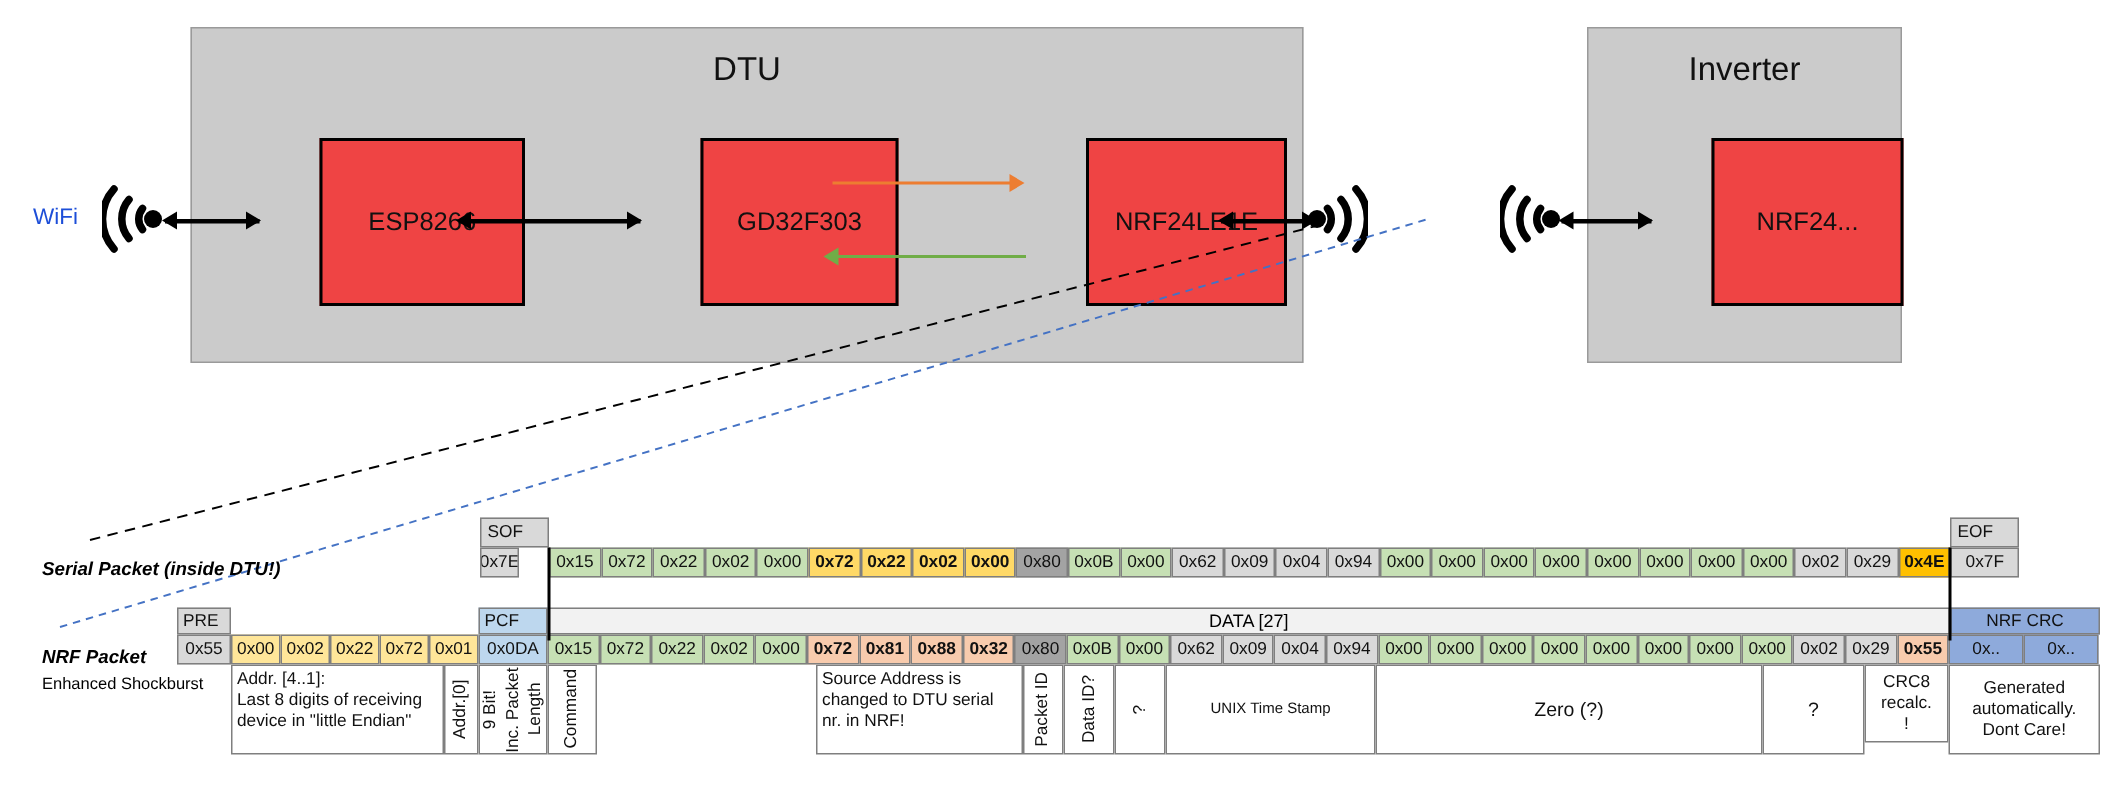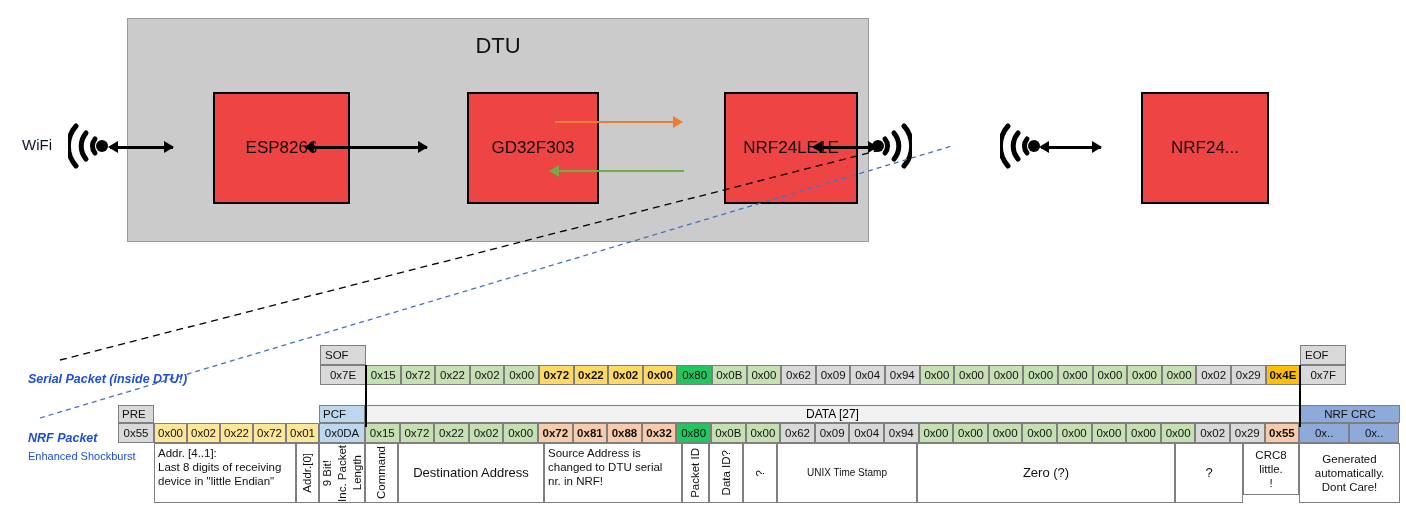--- a/index.html
+++ b/index.html
@@ -15,36 +15,36 @@
         display:flex;align-items:center;justify-content:center;
         font-size:17px;color:#111;margin-left:40px;}
   .conn{position:absolute;height:2.6px;background:#000;}
   .conn.orange{background:#ed7d31;height:2.4px;}
   .conn.green{background:#70ad47;height:2.4px;}
   .arrowhead{position:absolute;width:0;height:0;}
   .ah-r{border-top:6px solid transparent;border-bottom:6px solid transparent;border-left:10px solid #000;}
   .ah-l{border-top:6px solid transparent;border-bottom:6px solid transparent;border-right:10px solid #000;}
   .ah-r.orange{border-left-color:#ed7d31;}
   .ah-l.green{border-right-color:#70ad47;}
-  .wifi-label{position:absolute;font-size:15px;color:#0f172a;}
+  .wifi-label{position:absolute;font-size:15px;color:#1d4ed8;}
   .antenna{position:absolute;width:46px;height:52px;}
   .dashline{position:absolute;left:0;top:0;width:1406px;height:523px;pointer-events:none;}
 
   
   #packets{position:absolute;left:0;top:340px;width:1406px;height:183px;}
-  .plabel{position:absolute;font-weight:bold;font-style:italic;font-size:12.5px;color:#1d4ed8;white-space:nowrap;}
+  .plabel{position:absolute;font-weight:bold;font-style:italic;font-size:12.5px;color:#000000;white-space:nowrap;}
   .plabel.plain{font-weight:normal;font-style:normal;font-size:11px;}
 
   .cell{position:absolute;box-sizing:border-box;border:1px solid #7f7f7f;
         font-size:11.5px;display:flex;align-items:center;justify-content:center;
         color:#111;background:#fff;overflow:hidden;white-space:nowrap;}
   .cell.hdr{background:#d9d9d9;}
   .cell.green{background:#c6e0b4;}
   .cell.gray{background:#d9d9d9;}
-  .cell.blue{background:#22c55e;}
+  .cell.blue{background:#a3a3a3;}
   .cell.yellow{background:#ffd966;font-weight:bold;}
   .cell.amber{background:#ffc000;font-weight:bold;}
   .cell.salmon{background:#f8cbad;font-weight:bold;}
   .cell.salmonlt{background:#f8cbad;font-weight:normal;}
   .cell.addr{background:#ffe699;}
   .cell.pcf{background:#bdd7ee;}
   .cell.crcblue{background:#8eaadb;}
   .cell.lbl{font-size:11.5px;border:1px solid #7f7f7f;background:#fff;
             text-align:center;line-height:1.22;padding:2px 3px;}
   .cell.lbl.multi{display:flex;flex-direction:column;align-items:center;justify-content:center;white-space:normal;}
@@ -101,20 +101,23 @@
     <svg width="46" height="52" viewBox="0 0 46 52">
       <g fill="none" stroke="#000" stroke-width="5" stroke-linecap="round">
         <path d="M38 6 A 30 30 0 0 1 38 46"></path>
         <path d="M28 13 A 20 20 0 0 1 28 39"></path>
         <path d="M19 19 A 11 11 0 0 1 19 33"></path>
       </g>
       <circle cx="12" cy="26" r="6" fill="#000"></circle>
     </svg>
   </div>
 
+  <div class="enclosure" style="left:1058px;top:18px;width:208px;height:222px;">
+    <div class="enclosure-title">Inverter</div>
+  </div>
   <div class="chip" style="left:1101px;top:92px;width:124px;height:108px;">NRF24...</div>
   <div class="antenna" style="left:1000px;top:120px;">
     <svg width="46" height="52" viewBox="0 0 46 52">
       <g fill="none" stroke="#000" stroke-width="5" stroke-linecap="round">
         <path d="M8 6 A 30 30 0 0 0 8 46"></path>
         <path d="M18 13 A 20 20 0 0 0 18 39"></path>
         <path d="M27 19 A 11 11 0 0 0 27 33"></path>
       </g>
       <circle cx="34" cy="26" r="6" fill="#000"></circle>
     </svg>
@@ -138,21 +141,21 @@
   <div class="cell hdr" style="left:320px;top:5px;width:46px;height:20px;justify-content:flex-start;padding-left:4px;">SOF</div>
   <div class="cell hdr" style="left:1300px;top:5px;width:46px;height:20px;justify-content:flex-start;padding-left:4px;">EOF</div>
 
   <div class="cell hdr" style="left:118px;top:65px;width:36px;height:18px;justify-content:flex-start;padding-left:3px;">PRE</div>
   <div class="cell addr" style="left:154px;top:65px;width:165px;height:18px;margin-top:48px;">ADDRESS</div>
   <div class="cell pcf" style="left:319px;top:65px;width:46px;height:18px;justify-content:flex-start;padding-left:3px;">PCF</div>
   <div class="secthead" style="left:365px;top:65px;width:935px;height:18px;">DATA [27]</div>
   <div class="cell crcblue" style="left:1300px;top:65px;width:100px;height:18px;">NRF CRC</div>
 
   <div id="serial-row">
-      <div class="cell hdr" style="left: 320px; top: 25px; width: 46px; height: 20px; text-align: center;">0x7E</div>
+      <div class="cell hdr" style="left: 320px; top: 25px; width: 26px; height: 20px; text-align: center;">0x7E</div>
       <div class="cell green" style="left: 366px; top: 25px; width: 34.6px; height: 20px;">0x15</div>
       <div class="cell green" style="left: 400.6px; top: 25px; width: 34.6px; height: 20px;">0x72</div>
       <div class="cell green" style="left: 435.2px; top: 25px; width: 34.6px; height: 20px;">0x22</div>
       <div class="cell green" style="left: 469.8px; top: 25px; width: 34.6px; height: 20px;">0x02</div>
       <div class="cell green" style="left: 504.4px; top: 25px; width: 34.6px; height: 20px;">0x00</div>
       <div class="cell yellow" style="left: 539px; top: 25px; width: 34.6px; height: 20px;">0x72</div>
       <div class="cell yellow" style="left: 573.6px; top: 25px; width: 34.6px; height: 20px;">0x22</div>
       <div class="cell yellow" style="left: 608.2px; top: 25px; width: 34.6px; height: 20px;">0x02</div>
       <div class="cell yellow" style="left: 642.8px; top: 25px; width: 34.6px; height: 20px;">0x00</div>
       <div class="cell blue" style="left: 677.4px; top: 25px; width: 34.6px; height: 20px;">0x80</div>
@@ -232,21 +235,20 @@
       <span class="vert">9 Bit!</span>
       <span class="vert">Inc. Packet</span>
       <span class="vert">Length</span>
     </span>
   </div>
 
   <div class="cell lbl" style="left:365px;top:103px;width:33px;height:60px;">
     <span class="vert">Command</span>
   </div>
 
-  <div class="cell lbl" style="left:398px;top:103px;width:146px;height:60px;font-size:13px;">Destination Address</div>
 
   <div class="cell lbl left multi salmonlt" style="left:544px;top:103px;width:138px;height:60px;">
     <span>Source Address is</span>
     <span>changed to DTU serial</span>
     <span>nr. in NRF!</span>
   </div>
 
   <div class="cell lbl" style="left:682px;top:103px;width:27px;height:60px;">
     <span class="vert">Packet ID</span>
   </div>
@@ -254,21 +256,21 @@
     <span class="vert">Data ID?</span>
   </div>
   <div class="cell lbl" style="left:743px;top:103px;width:34px;height:60px;">
     <span class="vert">?</span>
   </div>
   <div class="cell lbl" style="left:777px;top:103px;width:140px;height:60px;font-size:10px;">UNIX Time Stamp</div>
   <div class="cell lbl" style="left:917px;top:103px;width:258px;height:60px;font-size:13px;">Zero (?)</div>
   <div class="cell lbl" style="left:1175px;top:103px;width:68px;height:60px;font-size:13px;">?</div>
   <div class="cell lbl multi salmonlt" style="left:1243px;top:103px;width:56px;height:52px;">
     <span>CRC8</span>
-    <span>little.</span>
+    <span>recalc.</span>
     <span>!</span>
   </div>
   <div class="cell lbl multi" style="left:1299px;top:103px;width:101px;height:60px;">
     <span>Generated</span>
     <span>automatically.</span>
     <span>Dont Care!</span>
   </div>
 </div>
 
 </body></html>

